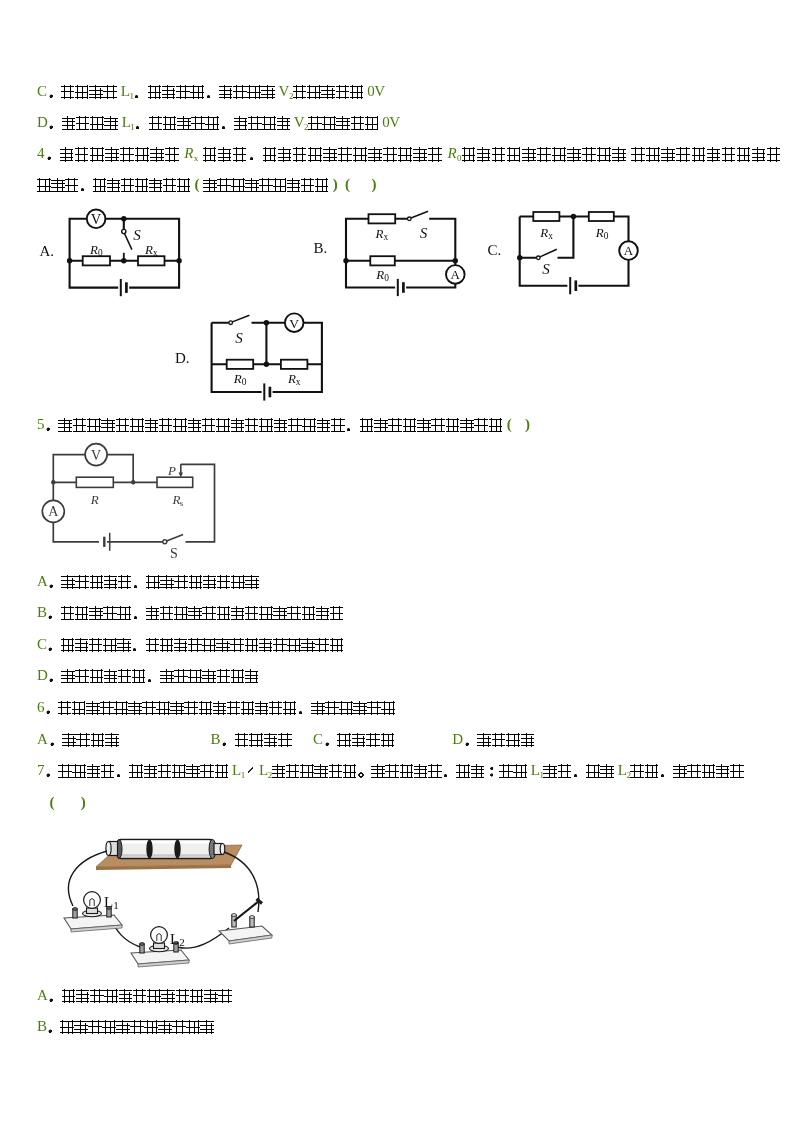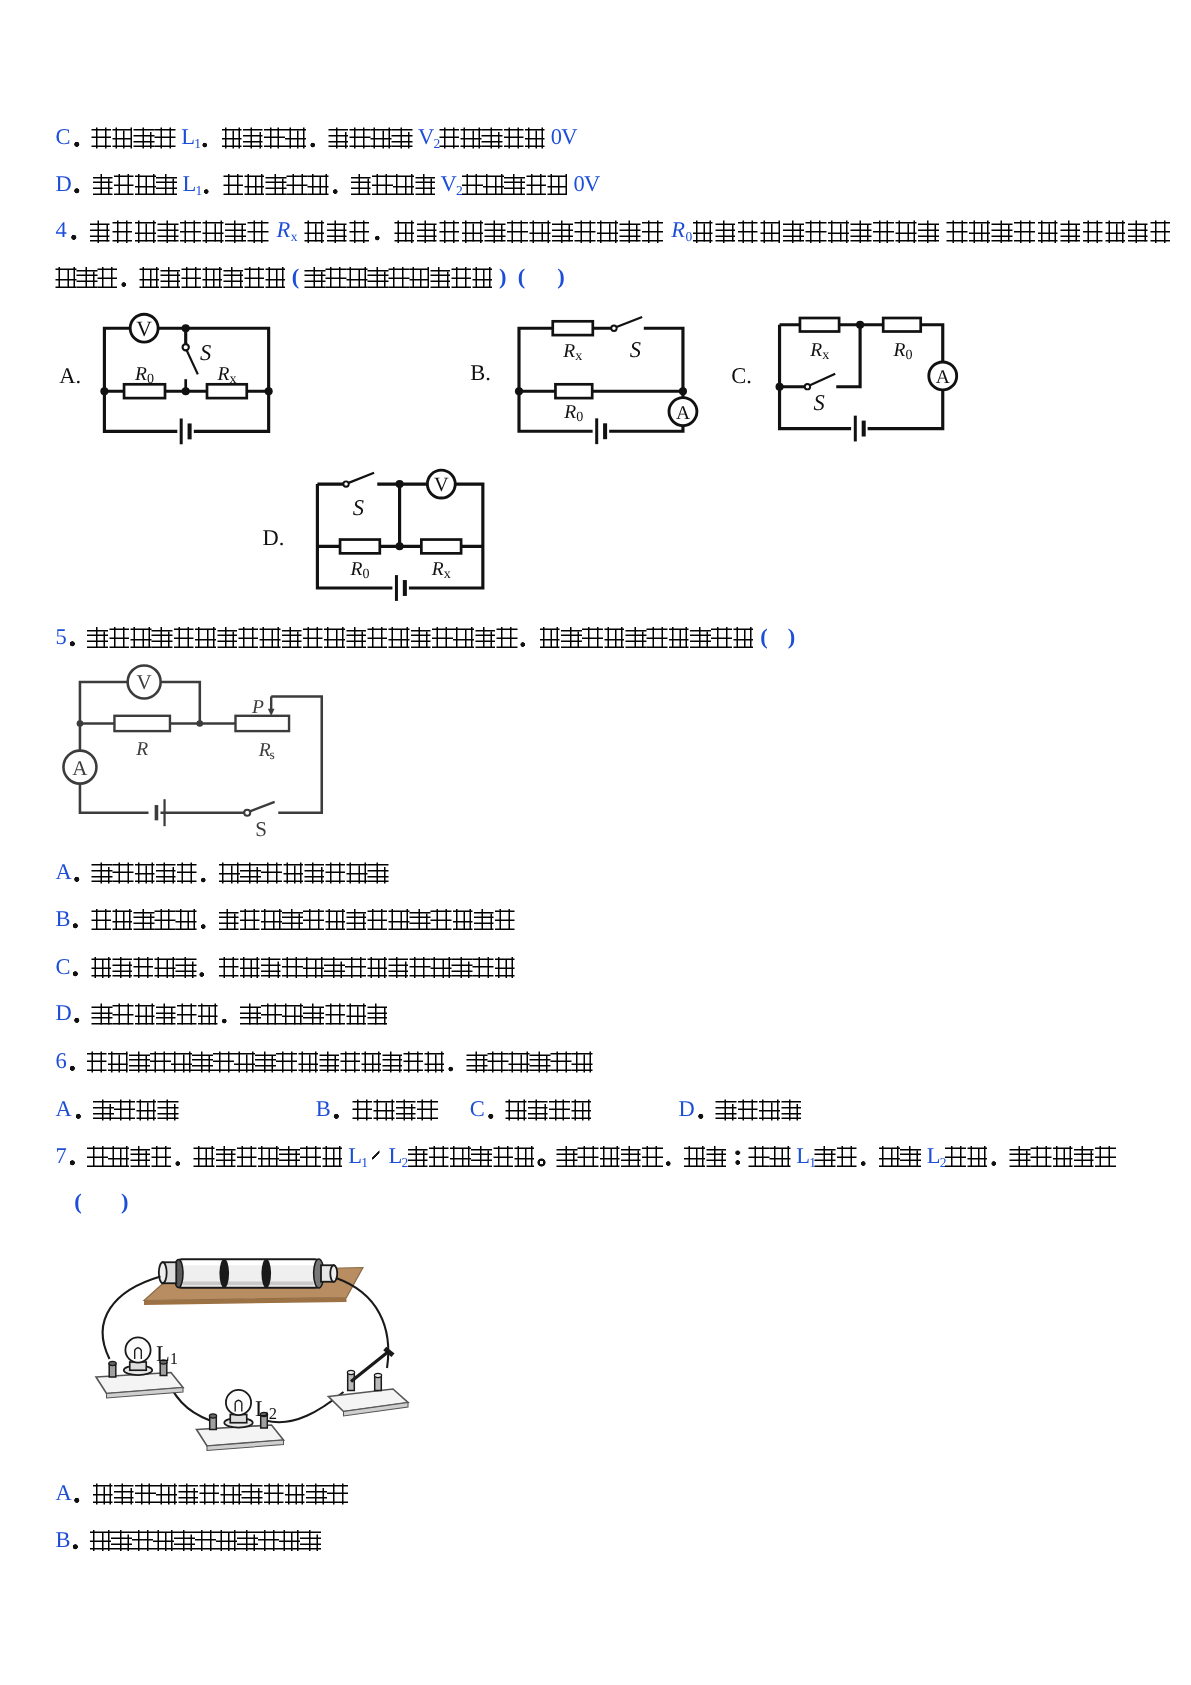--- a/index.html
+++ b/index.html
@@ -1,15 +1,15 @@
 <!DOCTYPE html>
 <html><head><meta charset="utf-8"><style>
 *{margin:0;padding:0;box-sizing:border-box}
 html,body{width:794px;height:1123px;background:#fff;position:relative;overflow:hidden}
-.ln{position:absolute;white-space:nowrap;font:15px/12.5px "Liberation Serif",serif;color:#1d4ed8}
+.ln{position:absolute;white-space:nowrap;font:15px/12.5px "Liberation Serif",serif;color:#4d7c0f}
 .ln i{font-family:"Liberation Serif",serif}
 sub{font-size:9px;vertical-align:-2.8px;line-height:0}
 b.z,b.z2,b.z3,b.pc,b.po,b.pl,b.pd,b.sp,b.fp{display:inline-block;width:13.55px;height:14.2px;margin-right:var(--mr,1.2px);vertical-align:-3.1px}
 b.z{background:
  linear-gradient(#000,#000) 0 1px/100% 1.3px no-repeat,
  linear-gradient(#000,#000) 0 6.5px/100% 1.3px no-repeat,
  linear-gradient(#000,#000) 0 12.6px/100% 1.3px no-repeat,
  linear-gradient(#000,#000) 3.4px 0/1.3px 100% no-repeat,
  linear-gradient(#000,#000) 9.3px 0/1.3px 100% no-repeat}
 b.z2{background:

